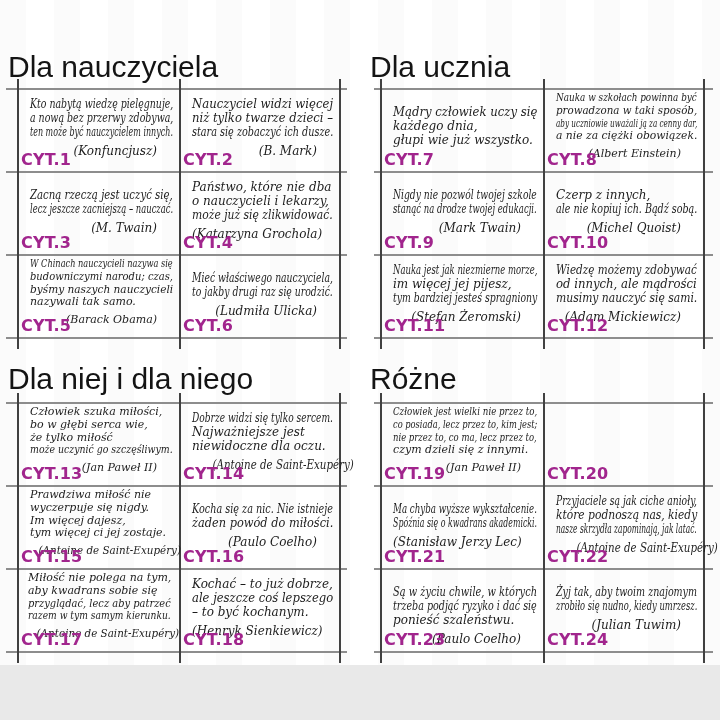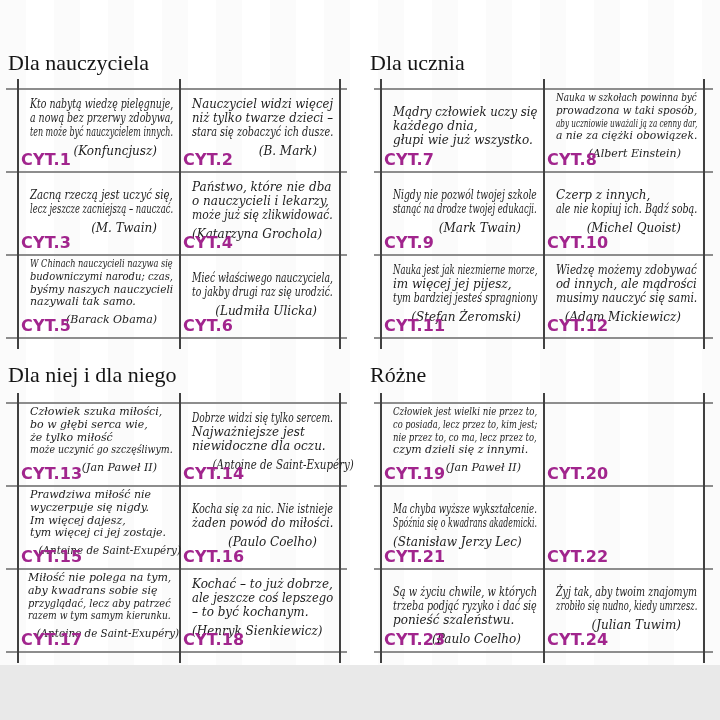--- a/index.html
+++ b/index.html
@@ -3,22 +3,22 @@
 <meta charset="utf-8">
 <style>
   html,body{margin:0;padding:0;background:#fff;}
   .canvas{
     position:relative;width:720px;height:720px;overflow:hidden;background:#ffffff;
     background-image:repeating-linear-gradient(90deg,rgba(0,0,0,0.016) 0 26px,rgba(0,0,0,0) 26px 54px);
     font-family:"DejaVu Serif",serif;
   }
   .section{position:absolute;inset:0;}
   .title{
-    position:absolute;margin:0;font-family:Liberation Serif, serif;
-    font-weight:400;font-size:22px;color:#141414;white-space:nowrap;
+    position:absolute;margin:0;font-family:Liberation Sans, sans-serif;
+    font-weight:400;font-size:30px;color:#141414;white-space:nowrap;
   }
   .hline{position:absolute;height:2px;background:#8d8d8d;}
   .vline{position:absolute;width:2px;background:#404040;}
   .cell{position:absolute;color:#1c1c1c;font-style:italic;}
   .qtext{padding:0 5px 0 11px;font-size:12px;line-height:14px;}
   .cell.dense .qtext{font-size:11px;line-height:12.8px;}
   .qline{white-space:nowrap;transform-origin:left center;}
   .qauthor{text-align:right;padding-right:16px;margin-top:5px;white-space:nowrap;transform-origin:right center;}
   .qlabel{
     position:absolute;left:2px;bottom:1px;font-style:normal;
@@ -257,20 +257,26 @@
         </div>
         <div class="cell" style="left: 382px; top: 486px; width: 160px; height: 81px;">
           <div class="qtext" style="padding-top: 16px;">
             <div class="qline" style="transform: scaleX(0.723618);">Ma chyba wyższe wykształcenie.</div>
             <div class="qline" style="transform: scaleX(0.654545);">Spóźnia się o kwadrans akademicki.</div>
             <div class="qauthor">(Stanisław Jerzy Lec)</div>
           </div>
           <div class="qlabel">CYT.21</div>
         </div>
         <div class="cell" style="left: 545px; top: 486px; width: 157px; height: 81px;">
+          <div class="qtext" style="padding-top: 8px;">
+            <div class="qline" style="transform: scaleX(0.766304);">Przyjaciele są jak ciche anioły,</div>
+            <div class="qline" style="transform: scaleX(0.892405);">które podnoszą nas, kiedy</div>
+            <div class="qline" style="transform: scaleX(0.623894);">nasze skrzydła zapominają, jak latać.</div>
+            <div class="qauthor" style="transform: scaleX(0.854545);">(Antoine de Saint-Exupéry)</div>
+          </div>
           <div class="qlabel">CYT.22</div>
         </div>
         <div class="cell" style="left: 382px; top: 569px; width: 160px; height: 81px;">
           <div class="qtext" style="padding-top: 16px;">
             <div class="qline" style="transform: scaleX(0.818182);">Są w życiu chwile, w których</div>
             <div class="qline" style="transform: scaleX(0.79558);">trzeba podjąć ryzyko i dać się</div>
             <div class="qline">ponieść szaleństwu.</div>
             <div class="qauthor">(Paulo Coelho)</div>
           </div>
           <div class="qlabel">CYT.23</div>

